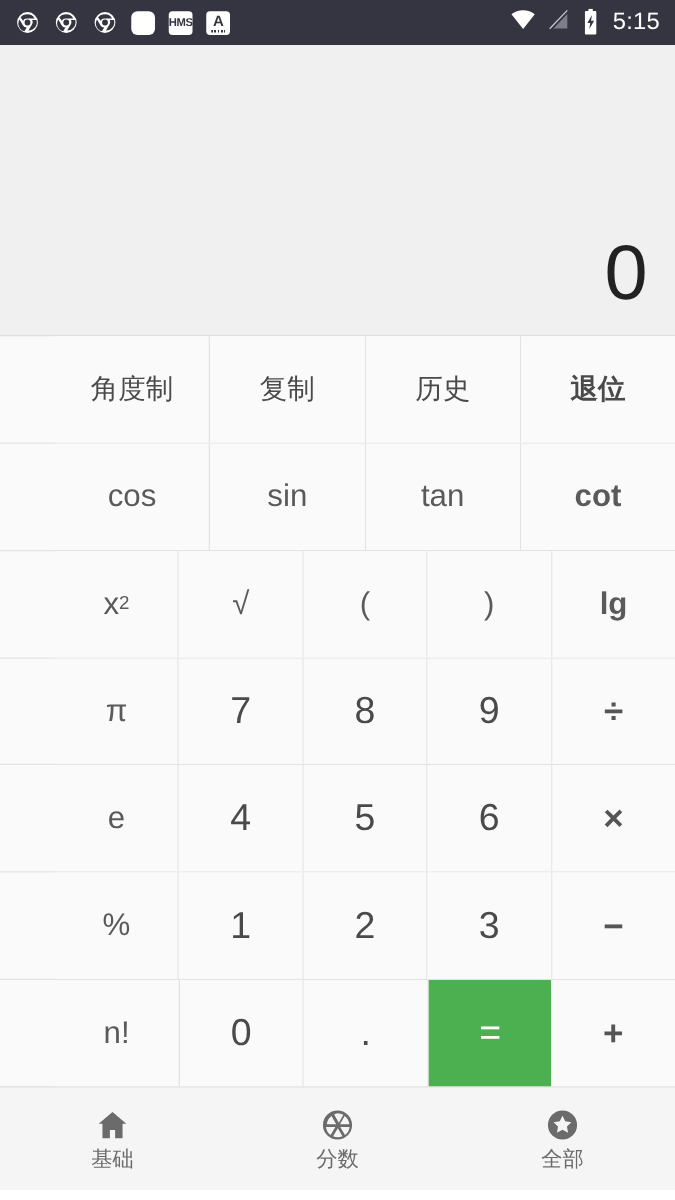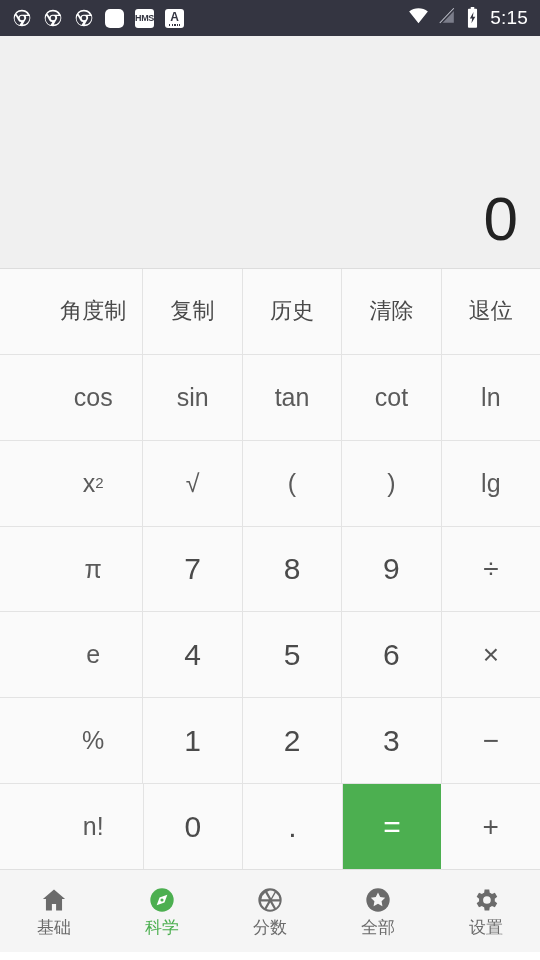--- a/index.html
+++ b/index.html
@@ -82,21 +82,21 @@
     flex: 1 1 0;
     display: flex; align-items: center; justify-content: center;
     border-right: 1px solid #e3e3e3;
     background: #fafafa;
     color: #555555;
     font-size: 26px;
     font-weight: 400;
     user-select: none;
     position: relative;
   }
-  .key:last-child { border-right: none; }
+  .key:last-child { border-right: none; font-weight: bold; }
   .key.fn { font-size: 22px; color: #4a4a4a; }
   .key.num { font-size: 30px; color: #4a4a4a; font-weight: 300; }
   .key.op  { font-size: 28px; color: #555555; }
   .key.sym { font-size: 25px; color: #5a5a5a; }
   .key.eq {
     background: #4caf50; color: #ffffff; font-size: 30px;
     border-right: none;
   }
   .key .sup {
     font-size: 0.6em; vertical-align: super; line-height: 0;
@@ -172,30 +172,28 @@
   <div class="display">
     <div class="display-value">0</div>
   </div>
 
   <div class="keypad">
 
     <div class="keyrow">
       <div class="key fn">角度制</div>
       <div class="key fn">复制</div>
       <div class="key fn">历史</div>
-      <div class="key fn">清除</div>
       <div class="key fn">退位</div>
     </div>
 
     <div class="keyrow">
       <div class="key sym">cos</div>
       <div class="key sym">sin</div>
       <div class="key sym">tan</div>
       <div class="key sym">cot</div>
-      <div class="key sym">ln</div>
     </div>
 
     <div class="keyrow">
       <div class="key sym">
           <span>x</span>
           <span class="sup">2</span>
         </div>
       <div class="key sym">√</div>
       <div class="key sym">(</div>
       <div class="key sym">)</div>
@@ -240,54 +238,36 @@
 
     <div class="navitem">
       <span>
         <svg class="navicon" viewBox="0 0 24 24" fill="#6b6b6b">
           <path d="M12 3 2.5 11.2h2.6V21h5.1v-5.6h3.6V21h5.1v-9.8h2.6z"></path>
         </svg>
       </span>
       <span class="navlabel">基础</span>
     </div>
 
-    <div class="navitem active">
-      <span>
-        <svg class="navicon" viewBox="0 0 24 24">
-          <circle cx="12" cy="12" r="10" fill="#4caf50"></circle>
-          <path d="M16.6 7.4 9.9 9.9 7.4 16.6l6.7-2.5z" fill="#ffffff"></path>
-          <circle cx="12" cy="12" r="1.35" fill="#4caf50"></circle>
-        </svg>
-      </span>
-      <span class="navlabel">科学</span>
-    </div>
 
     <div class="navitem">
       <span>
         <svg class="navicon" viewBox="0 0 24 24" fill="#6b6b6b">
           <path d="M12 2a10 10 0 1 0 0 20 10 10 0 0 0 0-20zm0 1.9a8.1 8.1 0 0 1 4 1.05L12.9 10.4 9.7 4.85A8.06 8.06 0 0 1 12 3.9zM7.9 5.85l3.2 5.55H4.7a8.1 8.1 0 0 1 3.2-5.55zM4.1 13.3h6.4l-3.2 5.55a8.08 8.08 0 0 1-3.2-5.55zm4.9 6.45 3.2-5.55 3.2 5.55a8.06 8.06 0 0 1-6.4 0zm8.1-.9-3.2-5.55h6.4a8.1 8.1 0 0 1-3.2 5.55zm-3.4-7.45 3.2-5.55a8.08 8.08 0 0 1 3.2 5.55z"></path>
         </svg>
       </span>
       <span class="navlabel">分数</span>
     </div>
 
     <div class="navitem">
       <span>
         <svg class="navicon" viewBox="0 0 24 24">
           <circle cx="12" cy="12" r="10" fill="#6b6b6b"></circle>
           <path d="M12 5.6l1.9 3.85 4.25.62-3.08 3 .73 4.23L12 15.3l-3.8 2 .73-4.23-3.08-3 4.25-.62z" fill="#f5f5f5"></path>
         </svg>
       </span>
       <span class="navlabel">全部</span>
     </div>
 
-    <div class="navitem">
-      <span>
-        <svg class="navicon" viewBox="0 0 24 24" fill="#6b6b6b">
-          <path d="M19.5 13.1a7.7 7.7 0 0 0 0-2.2l2.1-1.6-2-3.5-2.5 1a7.6 7.6 0 0 0-1.9-1.1L14.8 3h-4l-.4 2.7a7.6 7.6 0 0 0-1.9 1.1l-2.5-1-2 3.5 2.1 1.6a7.7 7.7 0 0 0 0 2.2l-2.1 1.6 2 3.5 2.5-1a7.6 7.6 0 0 0 1.9 1.1l.4 2.7h4l.4-2.7a7.6 7.6 0 0 0 1.9-1.1l2.5 1 2-3.5zM12.8 15.3a3.3 3.3 0 1 1 0-6.6 3.3 3.3 0 0 1 0 6.6z"></path>
-        </svg>
-      </span>
-      <span class="navlabel">设置</span>
-    </div>
 
   </div>
 
 </div>
 
 </body></html>

